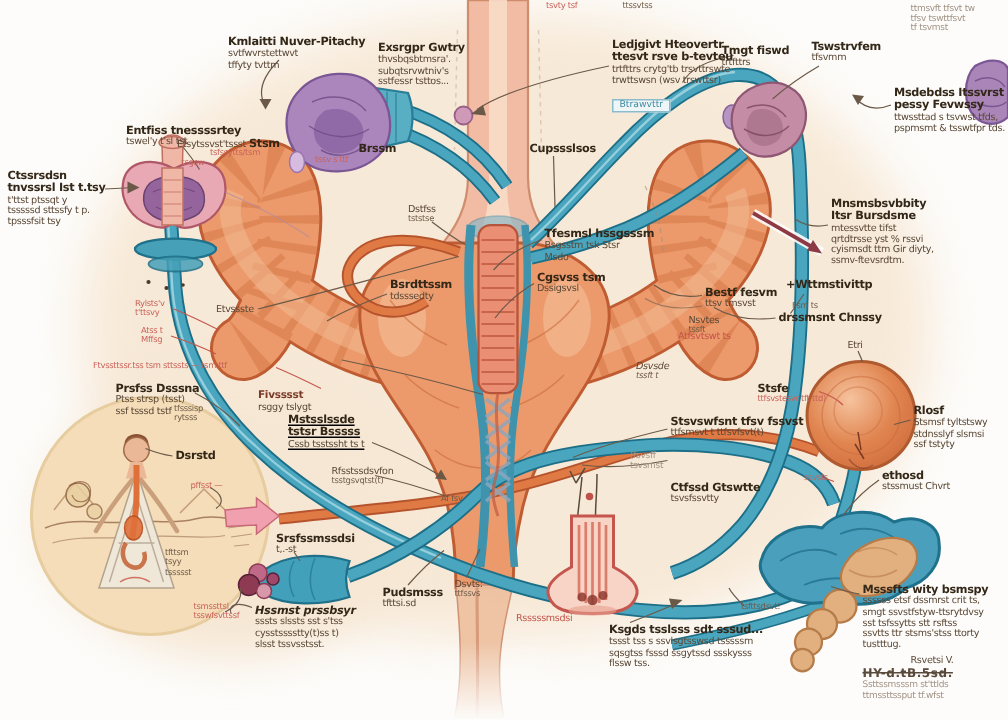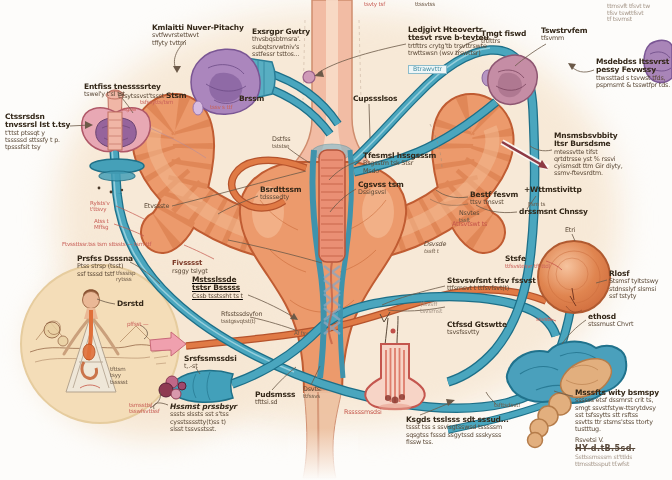--- a/index.html
+++ b/index.html
@@ -10,21 +10,21 @@
   .bgblob2{position:absolute;left:30px;top:250px;width:250px;height:190px;border-radius:50%;
           background:#f6e7d4;filter:blur(14px);}
   svg{position:absolute;left:0;top:0;}
   #labels{position:absolute;left:0;top:0;width:672px;height:480px;pointer-events:none;}
   .lbl{position:absolute;white-space:nowrap;line-height:1.12;}
   .ln{white-space:nowrap;}
   .b {font-size:7.5px;font-weight:700;color:#332718;letter-spacing:-.2px;}
   .bi{font-size:7.5px;font-weight:700;font-style:italic;color:#332718;letter-spacing:-.2px;text-align:center;}
   .br{font-size:7px;font-weight:700;color:#7c3a28;letter-spacing:-.2px;}
   .s {font-size:6.4px;color:#5a4836;letter-spacing:-.2px;}
-  .s2{font-size:6.4px;color:#5a4836;letter-spacing:-.2px;margin-top:4px;}
+  .s2{font-size:6.4px;color:#5a4836;letter-spacing:-.2px;margin-top:4px;margin-left:32px;}
   .t {font-size:5.6px;color:#6e5b48;letter-spacing:-.2px;}
   .g {font-size:6px;color:#a29385;letter-spacing:-.2px;}
   .r {font-size:6.4px;color:#c4544a;letter-spacing:-.2px;}
   .rt{font-size:5.6px;color:#c9625a;letter-spacing:-.2px;}
   .bx{display:inline-block;font-size:6.2px;color:#3f8aa0;border:1px solid #8cbccb;
       background:#eef6f7;padding:0 4px;margin-top:2px;}
   .st{font-size:8px;font-weight:700;color:#5a4a3c;letter-spacing:.4px;
       text-decoration:line-through;margin-top:1px;}
 </style>
 </head>

